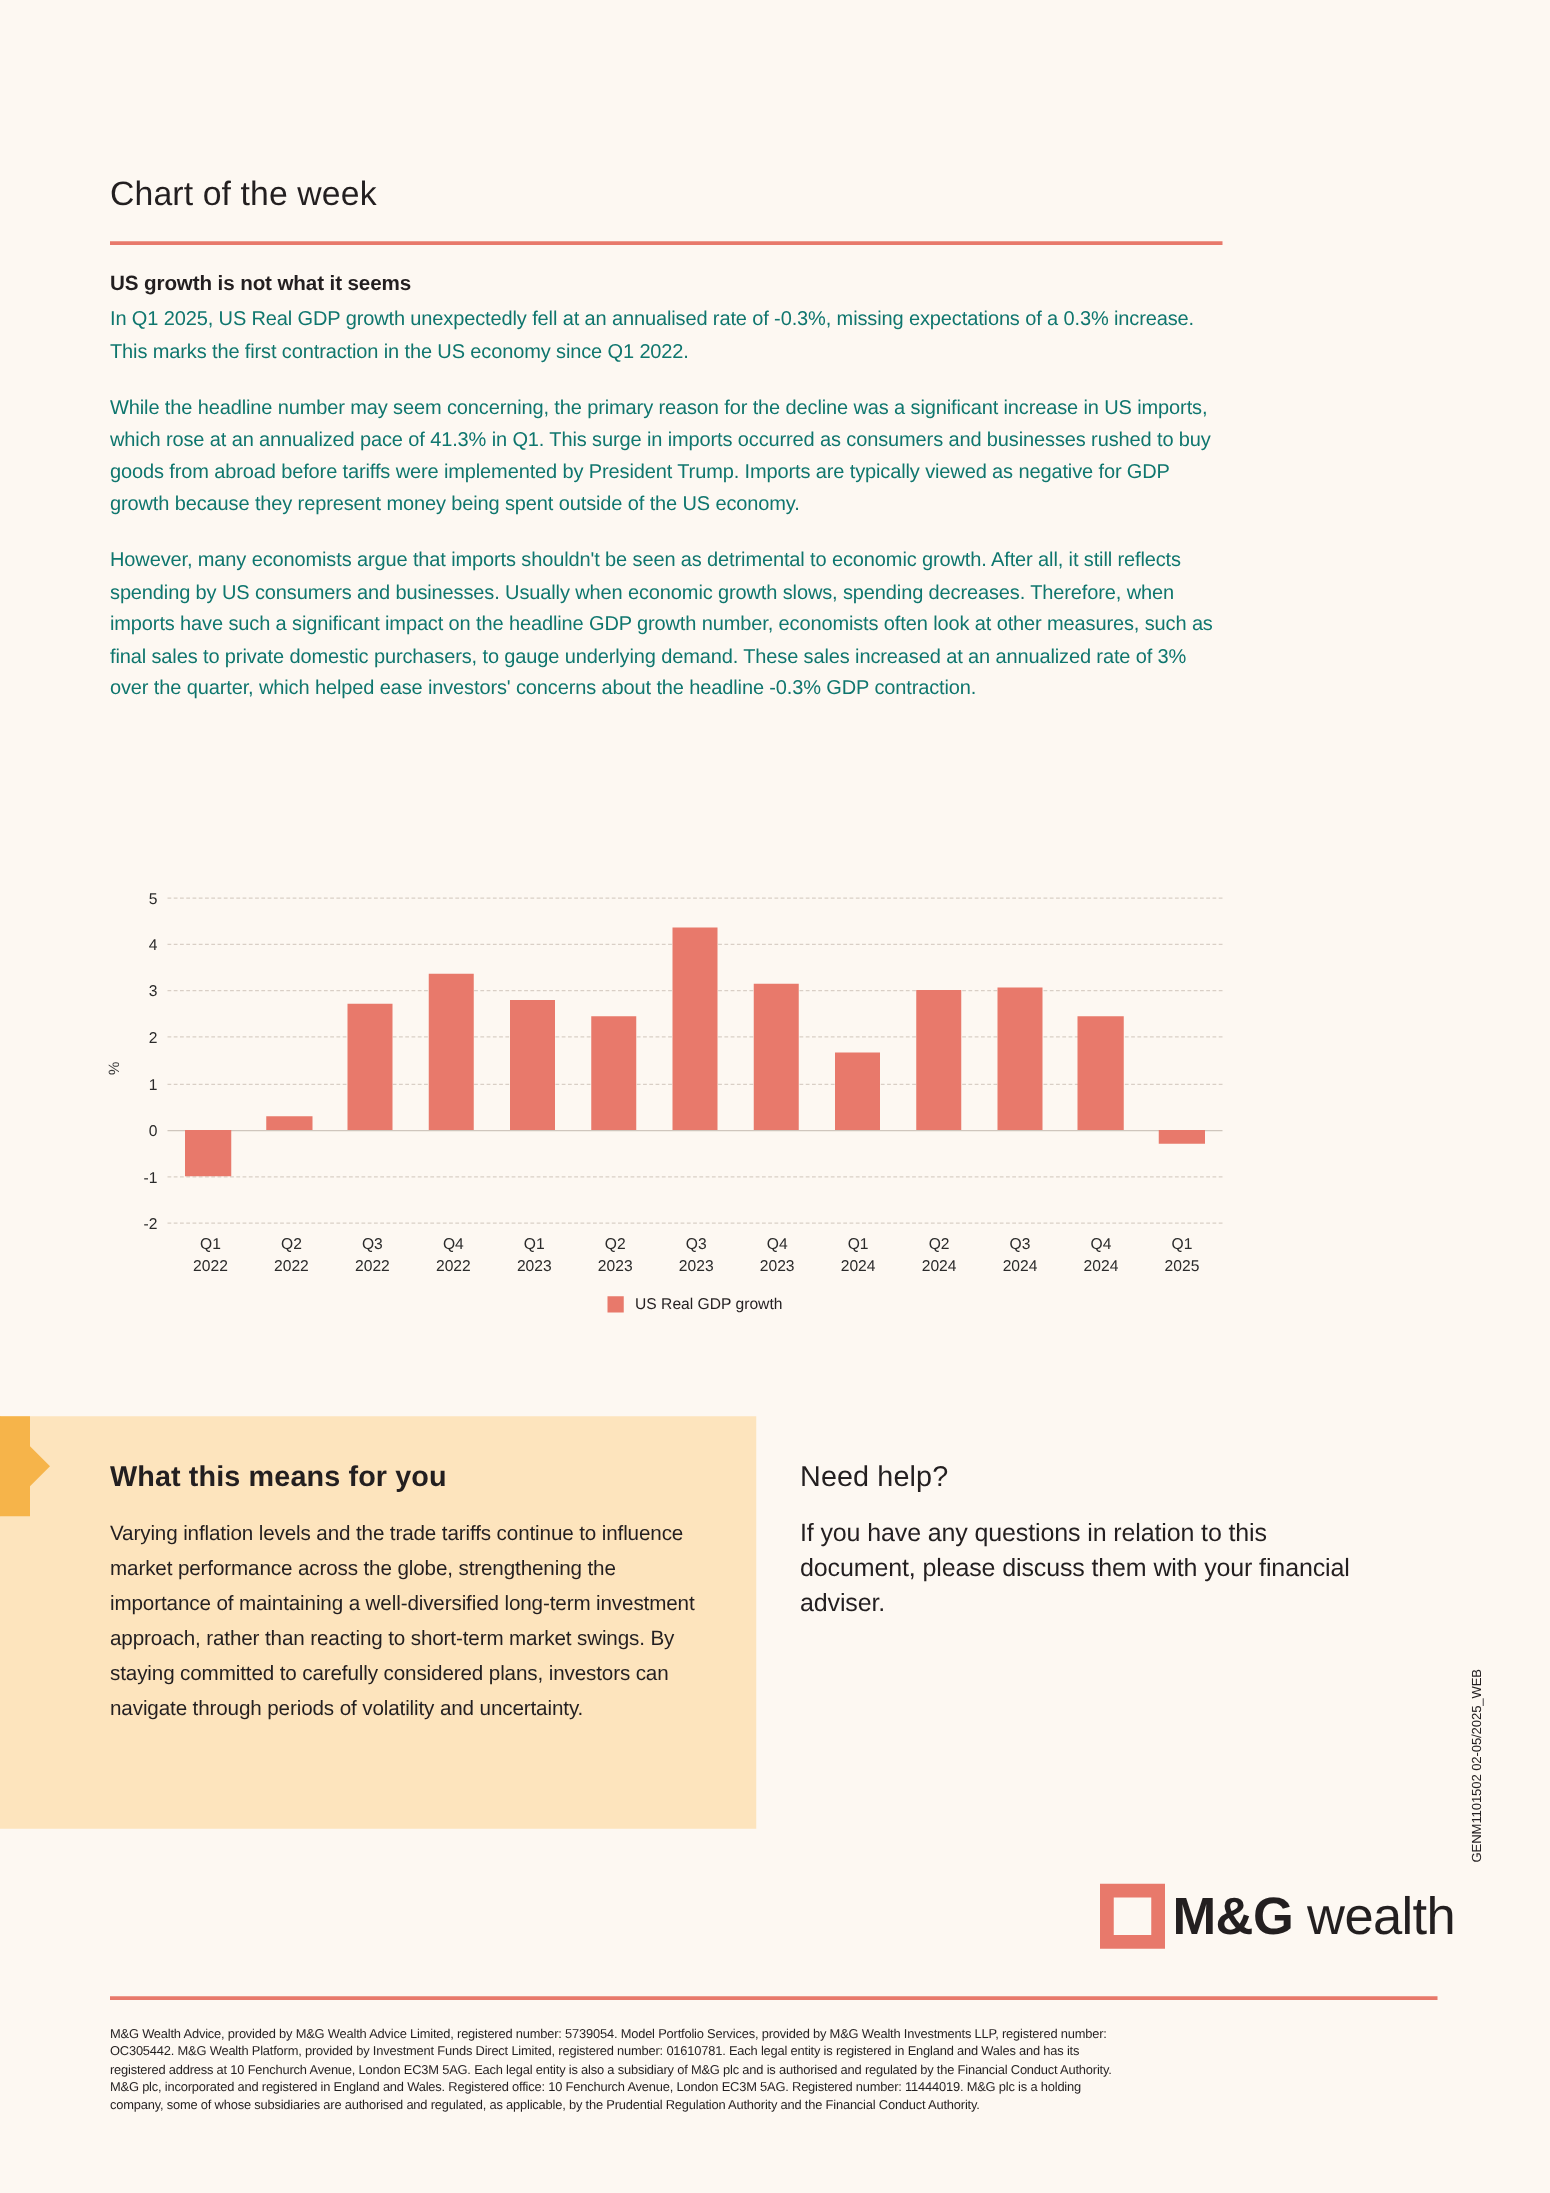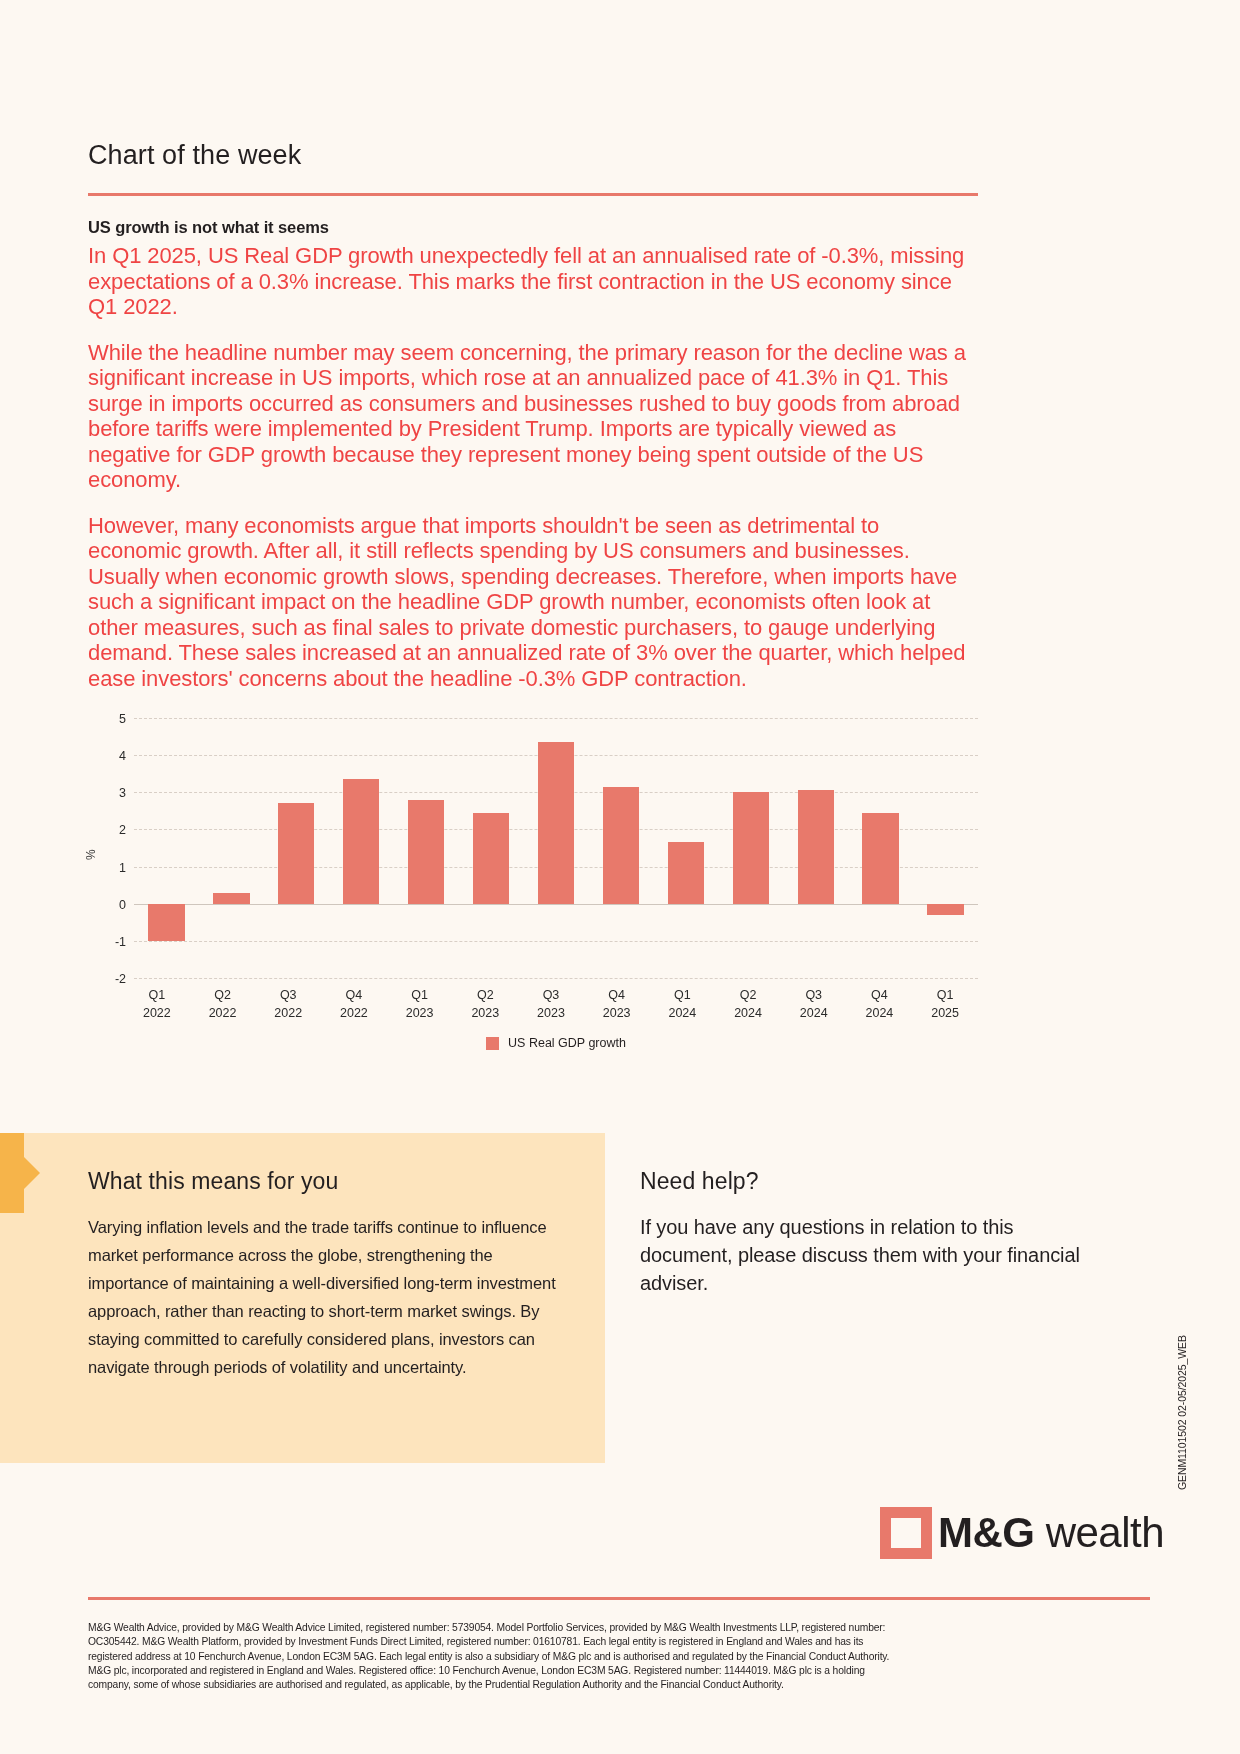--- a/index.html
+++ b/index.html
@@ -33,25 +33,25 @@
 
   
   .content { position: absolute; left: 88px; top: 218px; width: 890px; }
   .subhead {
     font-size: 16.5px;
     font-weight: bold;
     margin: 0 0 6px 0;
     letter-spacing: -.1px;
   }
   .para {
-    font-size: 22px;
+    font-size: 16px;
     line-height: 25.5px;
     margin: 0 0 20px 0;
     letter-spacing: -.1px;
-    color: #ef4444;
+    color: #0f766e;
   }
   .para:last-child { margin-bottom: 0; }
 
   
   .chart-wrap {
     position: absolute;
     left: 88px;
     top: 718px;
     width: 890px;
     height: 340px;
@@ -105,21 +105,21 @@
     position: relative;
   }
   .bar {
     position: absolute;
     left: 22%;
     width: 56%;
     background: #e8796b;
   }
   .xlabels {
     position: absolute;
-    left: 36px; right: 0;
+    left: 48px; right: 0;
     top: 268px;
     display: flex;
   }
   .xlabel {
     flex: 1 1 0;
     text-align: center;
     font-size: 12.5px;
     line-height: 18px;
     color: #2b2b2b;
   }
@@ -166,21 +166,21 @@
     background: #f6b44a;
   }
   .means-box {
     position: absolute;
     left: 88px;
     top: 1168px;
     width: 470px;
   }
   .means-title {
     font-size: 23px;
-    font-weight: 400;
+    font-weight: 700;
     margin: 0 0 18px 0;
     letter-spacing: .1px;
   }
   .means-body {
     font-size: 16.5px;
     line-height: 28px;
     margin: 0;
     letter-spacing: -.1px;
   }
   .help-box {

